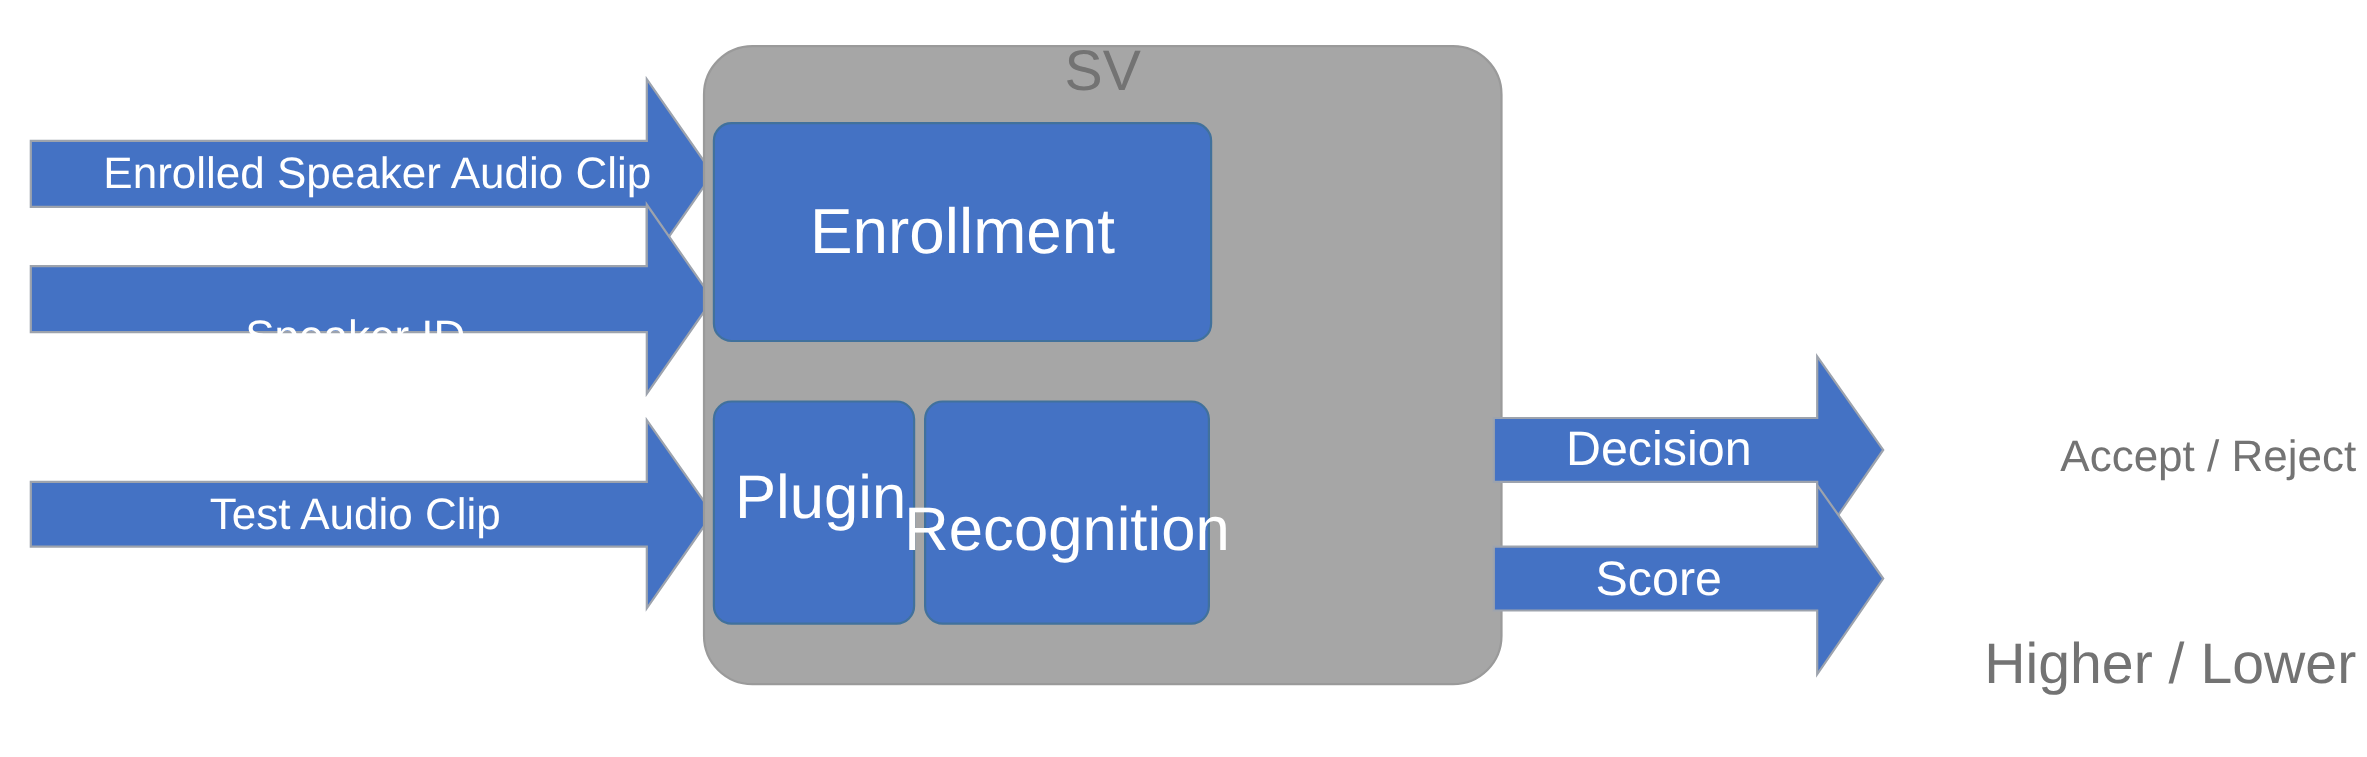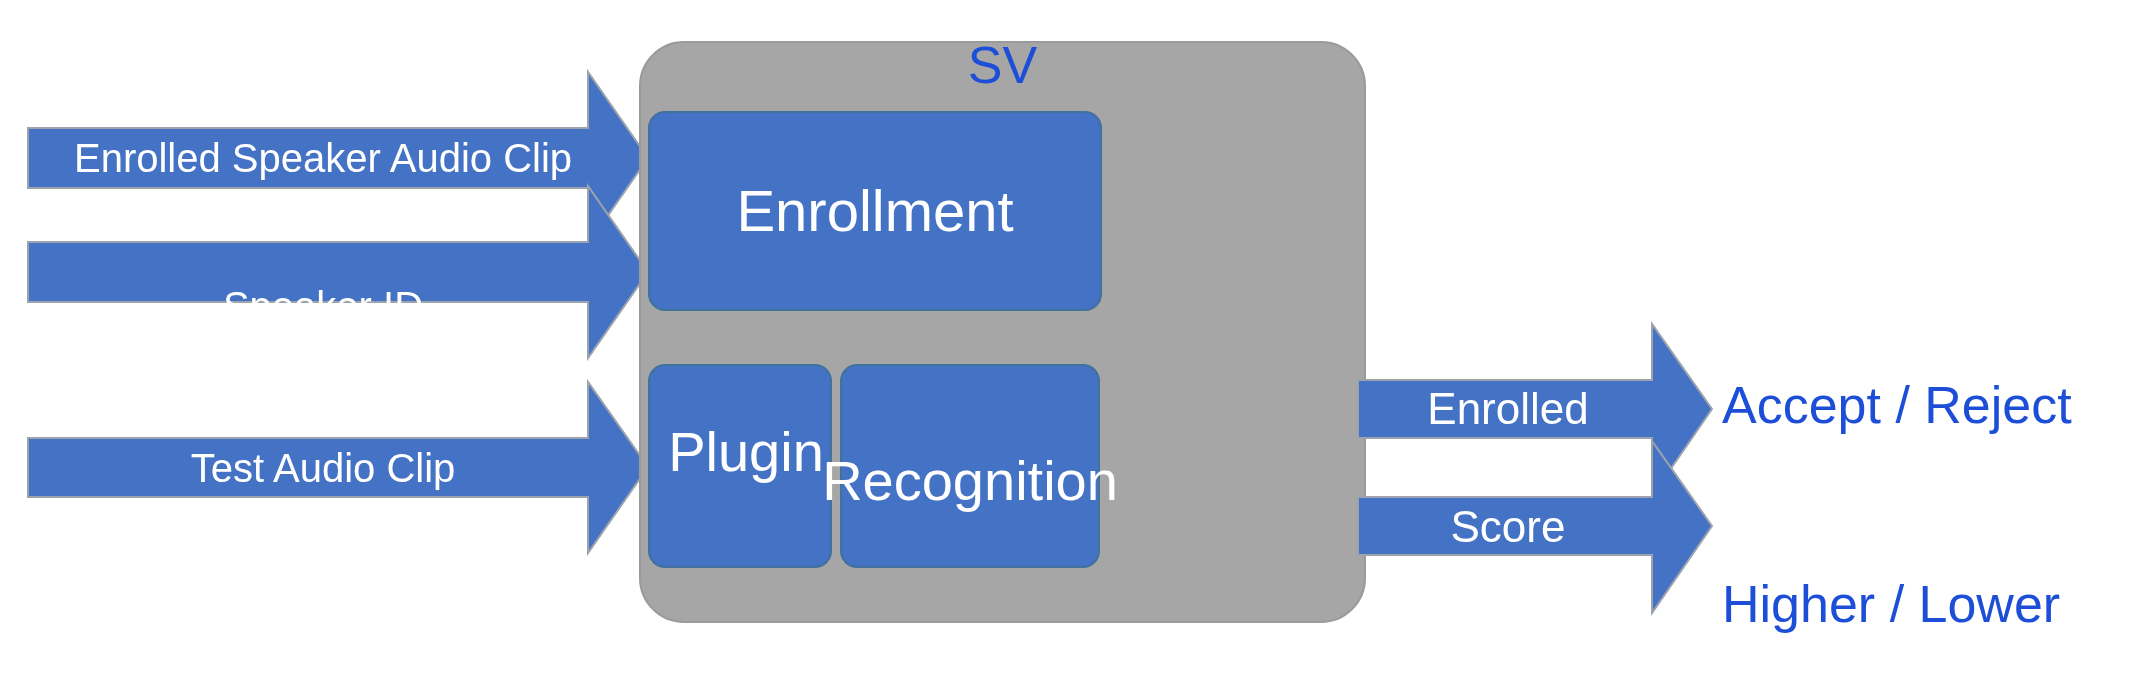--- a/index.html
+++ b/index.html
@@ -34,21 +34,22 @@
   }
   .lbl-arrow {
     color: #ffffff;
     text-align: center;
   }
   .lbl-box {
     color: #ffffff;
     text-align: center;
   }
   .lbl-dark {
-    color: #1d4ed8;
+    color: #737373;
+    text-align: right;
   }
   .ctr {
     display: flex;
     align-items: center;
     justify-content: center;
   }
 </style>
 </head>
 <body>
 
@@ -71,38 +72,38 @@
     <rect x="841" y="365" width="258" height="202" rx="16" ry="16" fill="#4472C4" stroke="#41719C" stroke-width="2"></rect>
 
     <polygon points="1358,380 1652,380 1652,324 1712,409 1652,496 1652,438 1358,438" fill="#4472C4" stroke="#9DA3AD" stroke-width="2"></polygon>
 
     <polygon points="1358,497 1652,497 1652,441 1712,526 1652,613 1652,555 1358,555" fill="#4472C4" stroke="#9DA3AD" stroke-width="2"></polygon>
 
   </svg>
 
   <div class="lbl lbl-dark ctr" style="left:640px; top:34px; width:725px; height:62px; font-size:52px;">SV</div>
 
-  <div class="lbl lbl-arrow ctr" style="left:28px; top:128px; width:590px; height:60px; font-size:40px;">Enrolled Speaker Audio Clip</div>
+  <div class="lbl lbl-arrow ctr" style="left:28px; top:128px; width:590px; height:60px; font-size:40px;padding-left:20px;">Enrolled Speaker Audio Clip</div>
 
   <div class="lbl lbl-arrow ctr" style="left:28px; top:242px; width:590px; height:60px; font-size:40px;margin-top:34px;">Speaker ID</div>
 
   <div class="lbl lbl-arrow ctr" style="left:28px; top:438px; width:590px; height:59px; font-size:40px;">Test Audio Clip</div>
 
   <div class="lbl lbl-box ctr" style="left:649px; top:112px; width:452px; height:198px; font-size:58px;">Enrollment</div>
 
   <div class="lbl lbl-box ctr" style="left:649px; top:351px; width:194px; height:202px; font-size:56px; flex-direction:column;text-align:right;">
     <span>Plugin</span>
   </div>
 
   <div class="lbl lbl-box ctr" style="left:841px; top:380px; width:258px; height:202px; font-size:56px;">Recognition</div>
 
-  <div class="lbl lbl-arrow ctr" style="left:1358px; top:380px; width:300px; height:58px; font-size:44px;">Enrolled</div>
+  <div class="lbl lbl-arrow ctr" style="left:1358px; top:380px; width:300px; height:58px; font-size:44px;">Decision</div>
 
   <div class="lbl lbl-arrow ctr" style="left:1358px; top:497px; width:300px; height:60px; font-size:44px;">Score</div>
 
-  <div class="lbl lbl-dark" style="left:1722px; top:378px; width:420px; font-size:52px;">Accept / Reject</div>
+  <div class="lbl lbl-dark" style="left:1722px; top:394px; width:420px; font-size:40px;">Accept / Reject</div>
 
   <div class="lbl lbl-dark" style="left:1722px; top:468px; width:420px; font-size:52px;">
     <div style="margin-bottom:26px;">Higher / Lower</div>
     
   </div>
 
 </div>
 
 </body></html>

